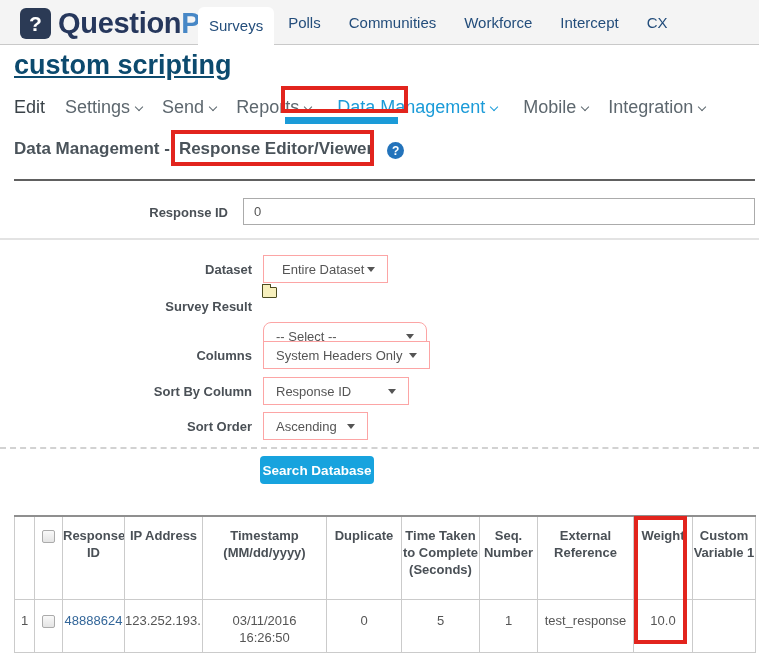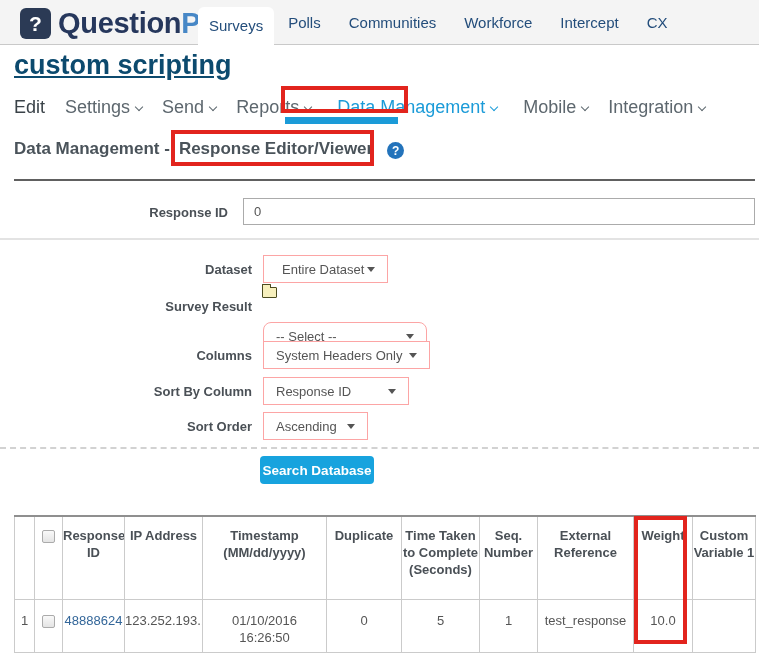--- a/index.html
+++ b/index.html
@@ -198,21 +198,21 @@
       <th>Custom Variable 1</th>
     </tr>
   </thead>
   <tbody>
     <tr>
       <td>1</td>
       <td><input type="checkbox" class="cbx" style=""></td>
       <td><a class="rid-link">48888624</a></td>
       <td>123.252.193.148</td>
       <td>
-        <div>01/10/2016</div>
+        <div>03/11/2016</div>
         <div>16:26:50</div>
       </td>
       <td>0</td>
       <td>5</td>
       <td>1</td>
       <td>test_response</td>
       <td>10.0</td>
       <td></td>
     </tr>
   </tbody>

